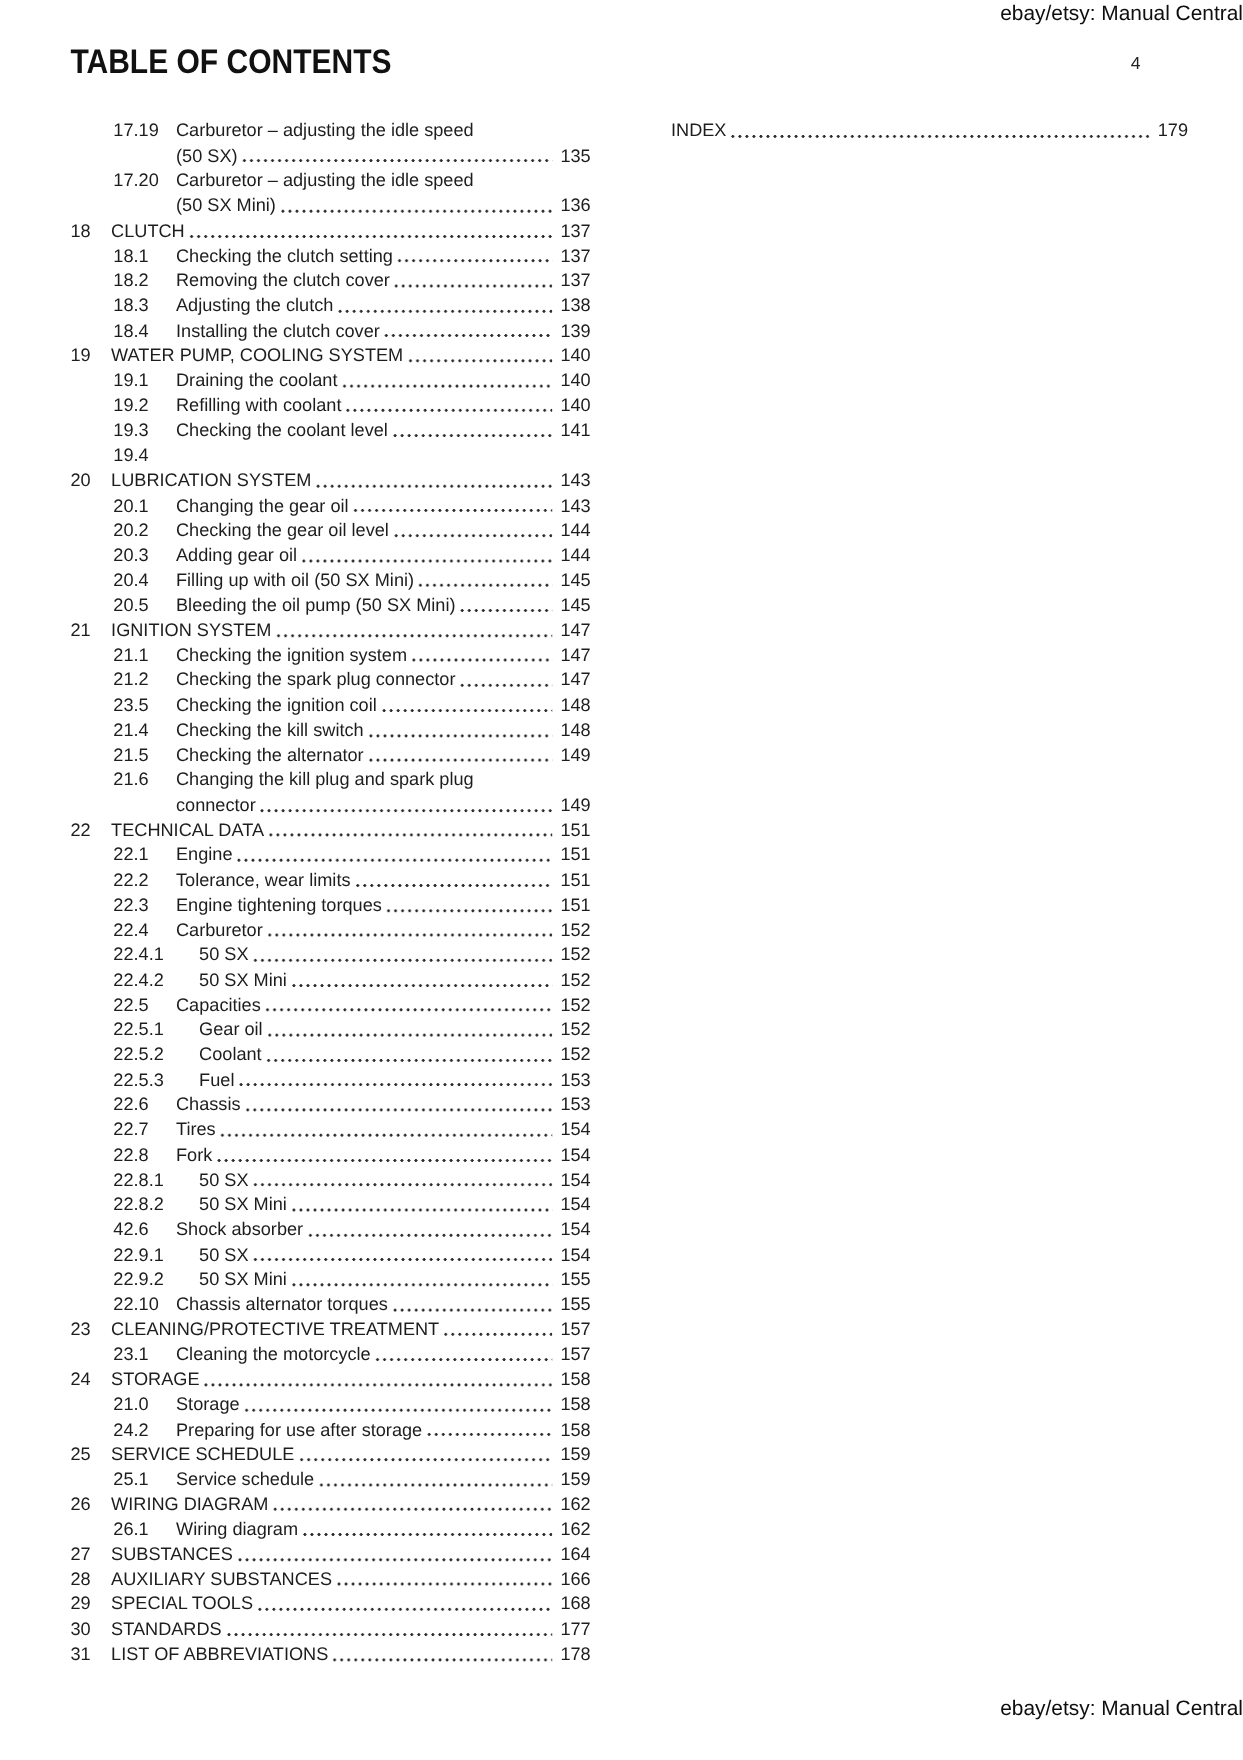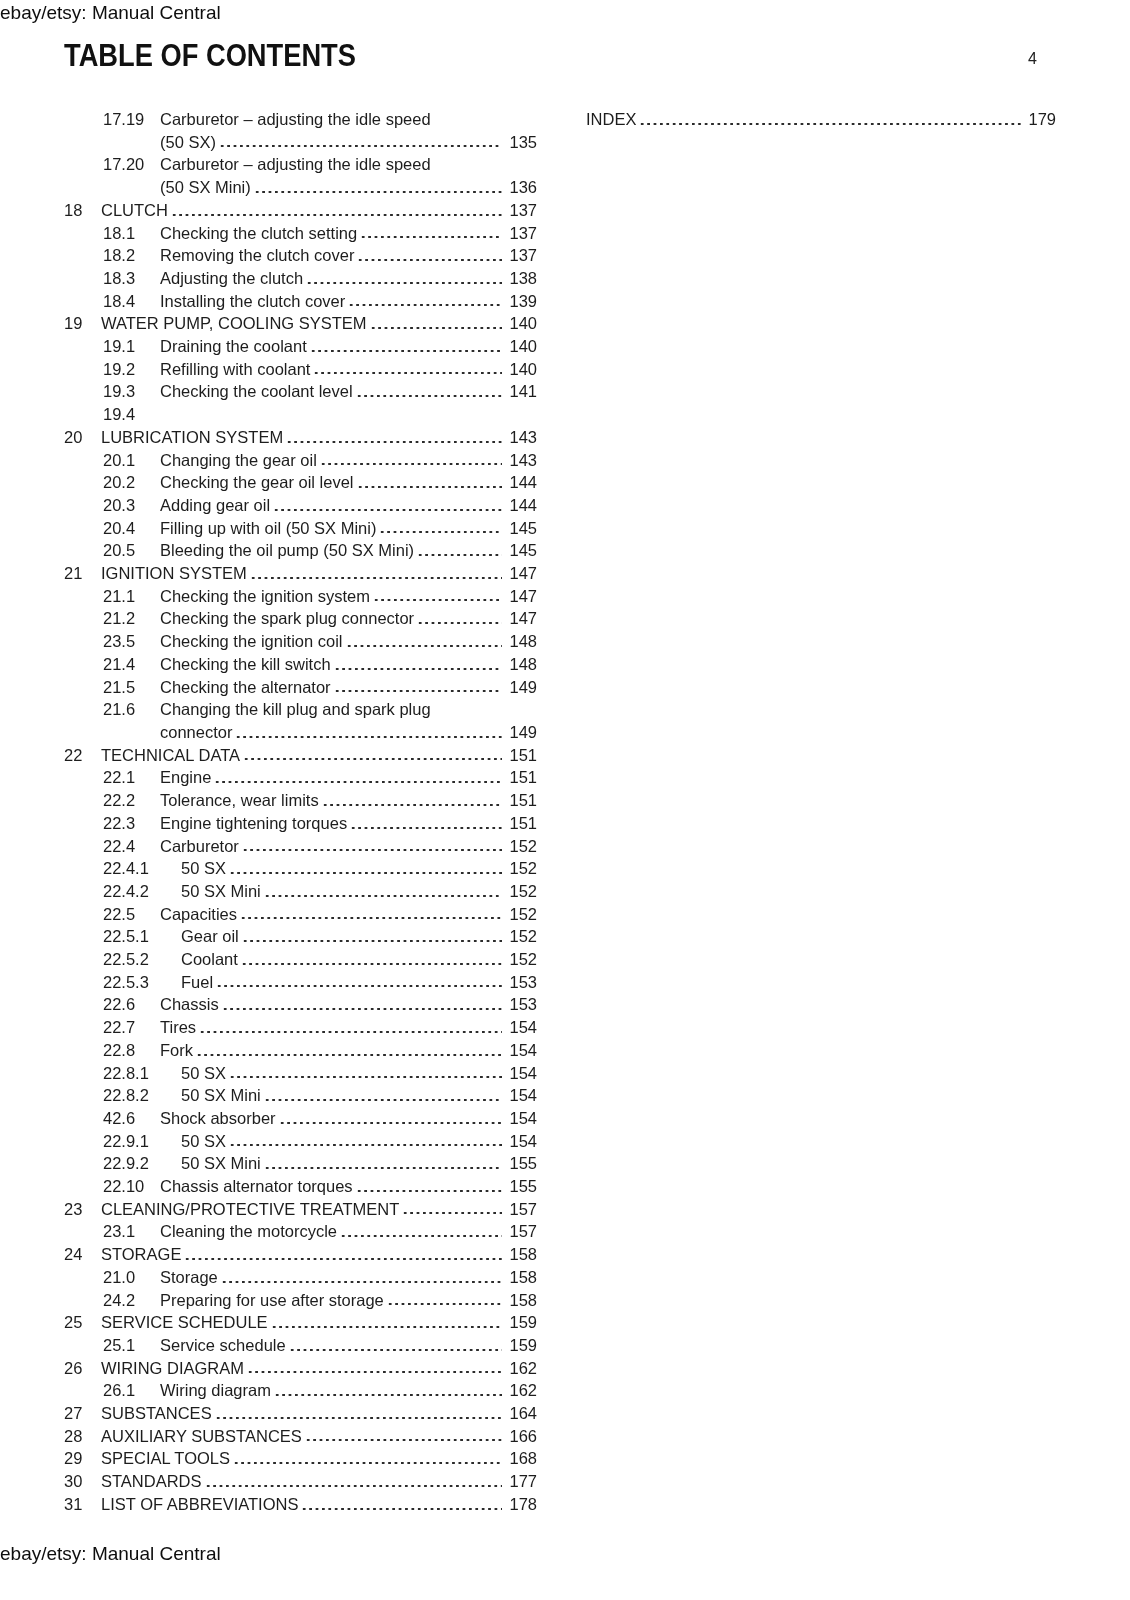--- a/index.html
+++ b/index.html
@@ -9,21 +9,21 @@
     height: 1600px;
     position: relative;
     overflow: hidden;
     font-family: "Liberation Sans", sans-serif;
     color: #1c1c1c;
   }
   .watermark {
     position: absolute;
     left: 0;
     width: 100%;
-    text-align: left;
+    text-align: right;
     font-size: 19px;
     color: #0e0e0e;
   }
   .watermark.top { top: 2px; }
   .watermark.bottom { top: 1543px; }
   .page-title {
     position: absolute;
     left: 64px;
     top: 38px;
     font-size: 31px;
@@ -40,25 +40,25 @@
     top: 50px;
     font-size: 16px;
     color: #222;
   }
   .toc-container {
     position: absolute;
     left: 64px;
     top: 108px;
     width: 976px;
     display: flex;
-    gap: 49px;
+    gap: 33px;
     align-items: flex-start;
   }
   .toc-col { width: 473px; flex-shrink: 0; }
-  .toc-col.right { width: 470px; }
+  .toc-col.right { width: 470px; margin-left: 40px; }
   .toc-row {
     display: flex;
     font-size: 16.5px;
     line-height: 22.7px;
     color: #1d1d1d;
   }
   .toc-row .num { flex-shrink: 0; }
   .level-0 .num { width: 37px; }
   .level-1 { padding-left: 39px; }
   .level-1 .num { width: 57px; }

